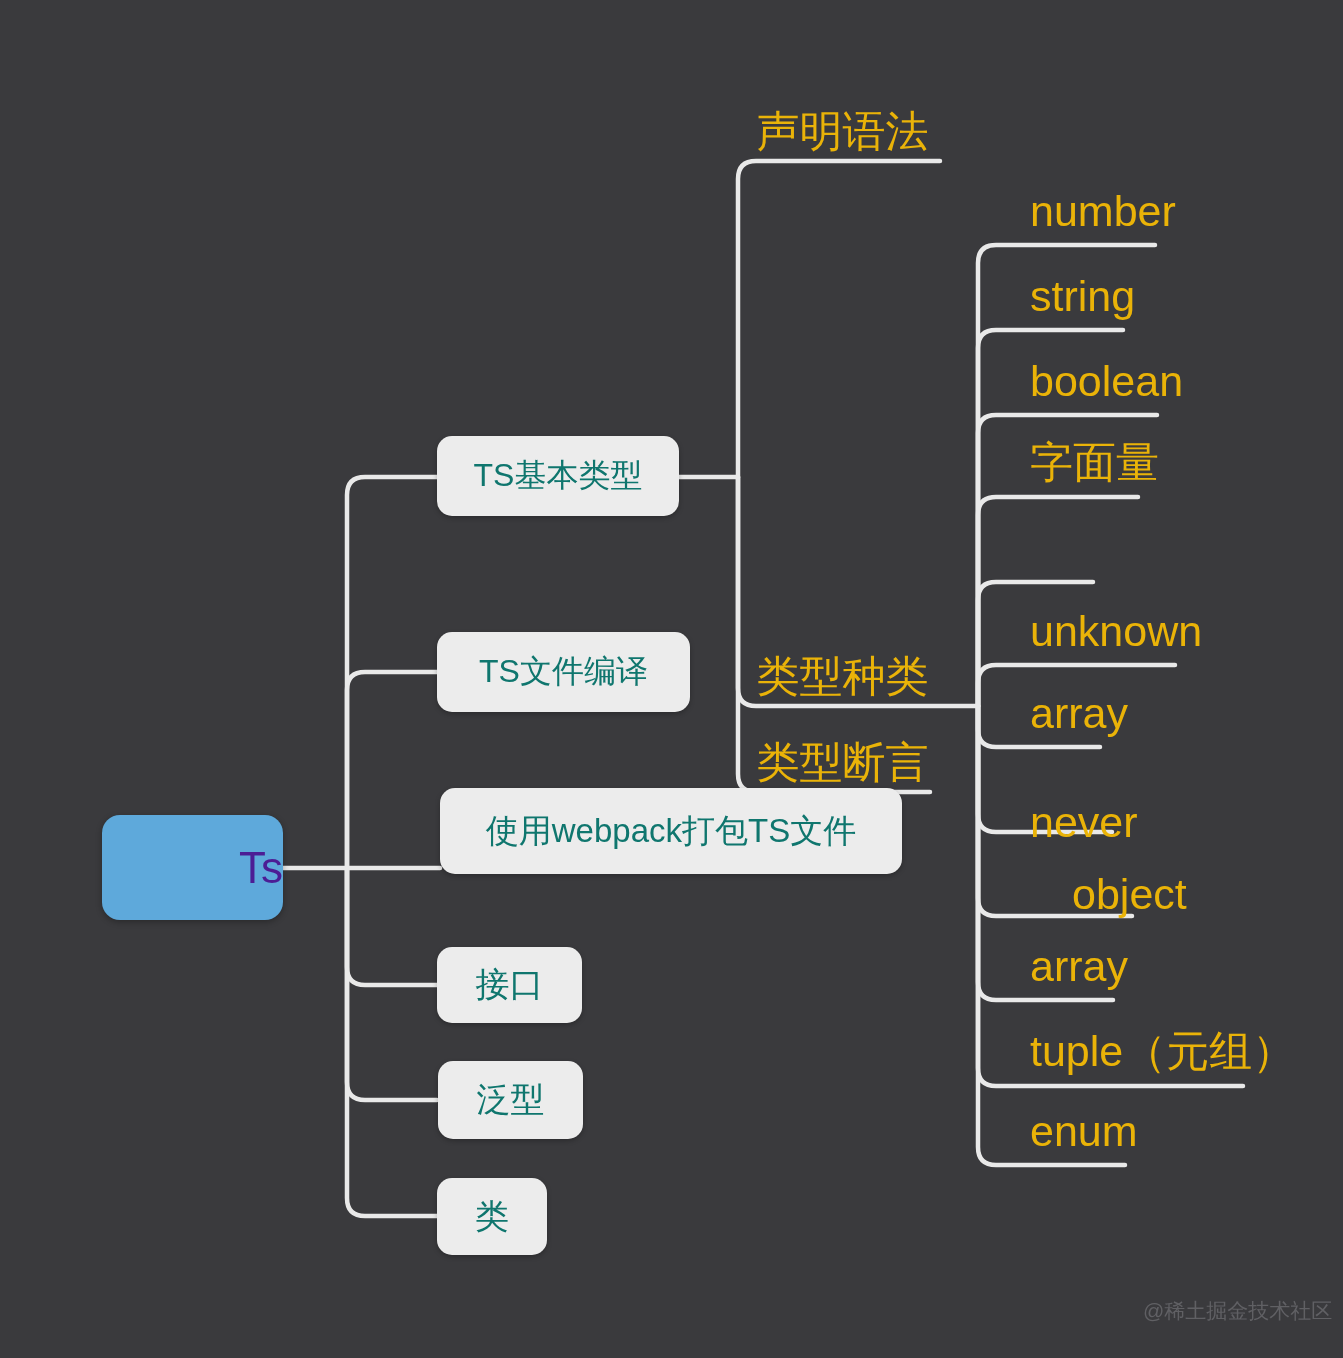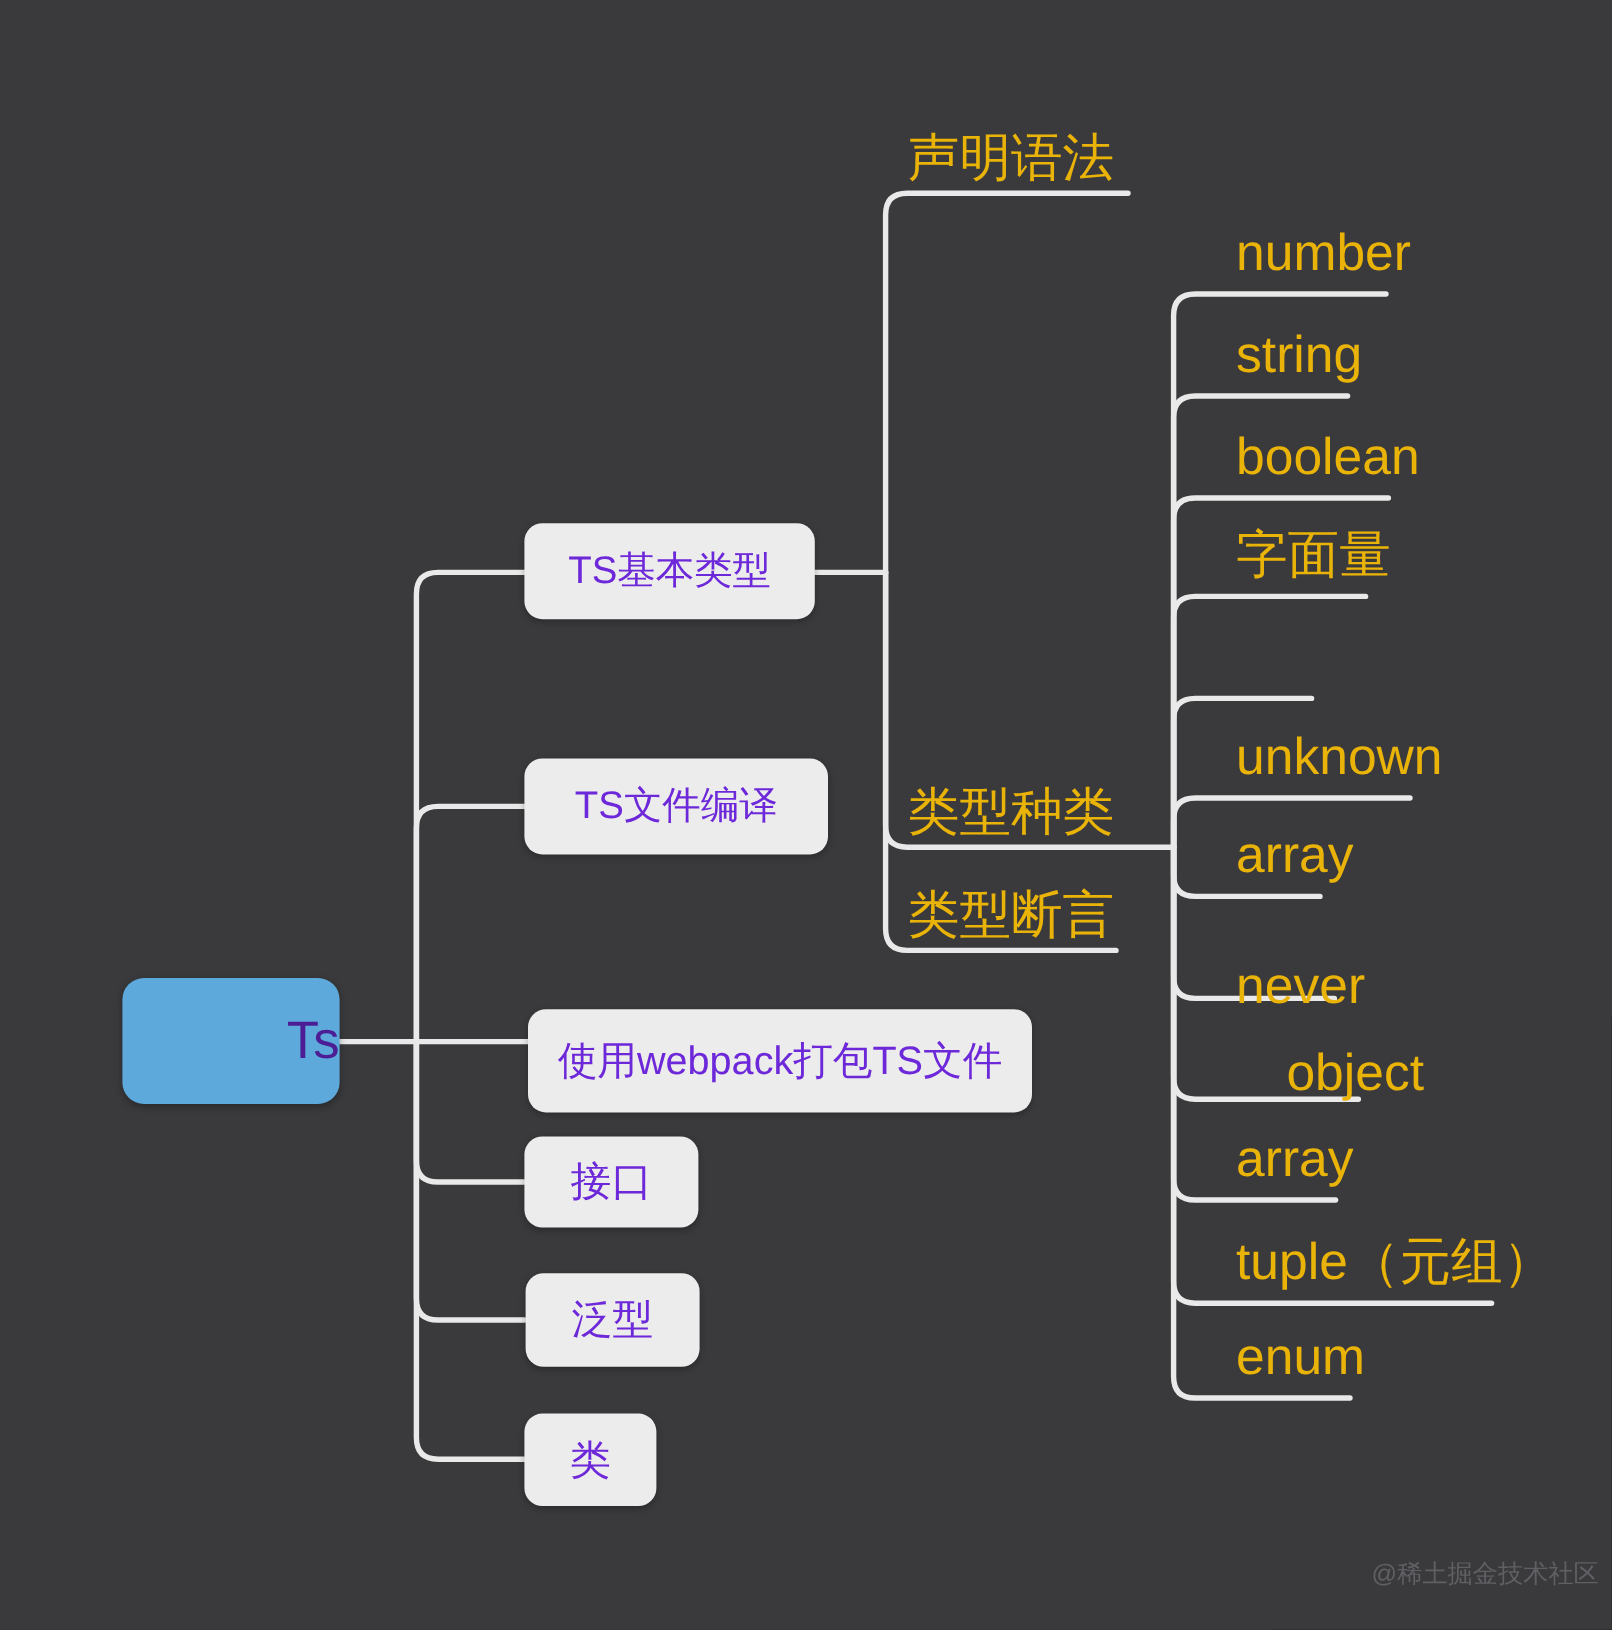--- a/index.html
+++ b/index.html
@@ -26,21 +26,21 @@
     stroke-linecap: round;
   }
 
   .node-box {
     position: absolute;
     background: #ececec;
     border-radius: 15px;
     display: flex;
     align-items: center;
     justify-content: center;
-    color: #6d28d9;
+    color: #0f766e;
     font-size: 32px;
     box-shadow: 0 2px 5px rgba(0,0,0,0.25);
     white-space: nowrap;
     cursor: pointer;
   }
 
   .root-box {
     position: absolute;
     left: 102px; top: 815px;
     width: 181px; height: 105px;
@@ -70,21 +70,21 @@
     position: absolute;
     left: 1143px; top: 1297px;
     color: #606064;
     font-size: 21px;
     white-space: nowrap;
   }
 
   
   .box-basic    { left: 437px; top: 436px;  width: 242px; height: 80px; }
   .box-compile  { left: 437px; top: 632px;  width: 253px; height: 80px; }
-  .box-webpack  { left: 440px; top: 841px;  width: 420px; height: 86px; font-size: 33px; }
+  .box-webpack  { left: 440px; top: 788px;  width: 462px; height: 86px; font-size: 33px; }
   .box-iface    { left: 437px; top: 947px;  width: 145px; height: 76px; font-size: 34px; }
   .box-generic  { left: 438px; top: 1061px; width: 145px; height: 78px; font-size: 34px; }
   .box-class    { left: 437px; top: 1178px; width: 110px; height: 77px; font-size: 34px; }
 
   
   .lbl-decl   { left: 745px; top: 109px; width: 195px; height: 46px; }
   .lbl-kinds  { left: 745px; top: 654px; width: 195px; height: 46px; }
   .lbl-assert { left: 745px; top: 740px; width: 195px; height: 46px; }
 
   

